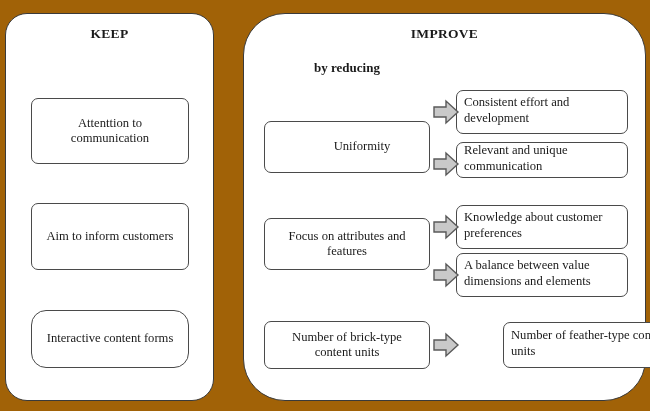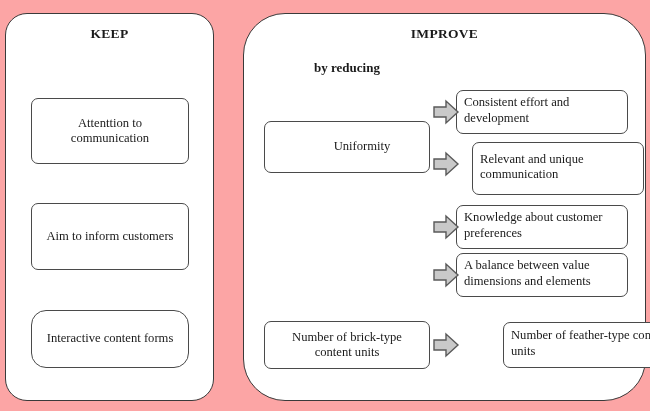--- a/index.html
+++ b/index.html
@@ -9,21 +9,21 @@
     background: #ffffff;
   }
   body {
     font-family: "Liberation Serif", "DejaVu Serif", serif;
     color: #1a1a1a;
   }
   #canvas {
     position: relative;
     width: 650px;
     height: 411px;
-    background: #fca5a5;
+    background: #a16207;
     overflow: hidden;
   }
 
   
   .panel {
     position: absolute;
     border: 1.4px solid #3a3a3a;
     background: #ffffff;
     box-sizing: border-box;
   }
@@ -93,21 +93,21 @@
   #keep-box-2 { left: 31px; top: 203px; width: 158px; height: 67px; }
   #keep-box-3 { left: 31px; top: 310px; width: 158px; height: 58px; border-radius: 15px; }
 
   
   #red-box-1 { left: 264px; top: 121px; width: 166px; height: 52px; padding-left: 38px; }
   #red-box-2 { left: 264px; top: 218px; width: 166px; height: 52px; }
   #red-box-3 { left: 264px; top: 321px; width: 166px; height: 48px; }
 
   
   #inc-box-1 { left: 456px; top: 90px;  width: 172px; height: 44px; }
-  #inc-box-2 { left: 472px; top: 142px; width: 172px; height: 53px; font-family: Liberation Serif, serif; }
+  #inc-box-2 { left: 456px; top: 142px; width: 172px; height: 36px; font-family: Liberation Serif, serif; }
   #inc-box-3 { left: 456px; top: 205px; width: 172px; height: 44px; }
   #inc-box-4 { left: 456px; top: 253px; width: 172px; height: 44px; }
   #inc-box-5 { left: 455px; top: 322px; width: 188px; height: 46px; margin-left: 48px; }
 
   
   .arrow {
     position: absolute;
     width: 26px;
     height: 26px;
     overflow: visible;
@@ -139,20 +139,23 @@
 
   <div class="panel" id="panel-improve"></div>
 
   <div class="panel-title" id="title-improve">IMPROVE</div>
 
   <div class="column-title" id="col-reducing">by reducing</div>
 
   <div class="box centered" id="red-box-1">
     <span class="box-text">Uniformity</span>
   </div>
+  <div class="box centered" id="red-box-2">
+    <span class="box-text">Focus on attributes and features</span>
+  </div>
   <div class="box centered" id="red-box-3">
     <span class="box-text">Number of brick-type content units</span>
   </div>
 
   <div class="box lefted" id="inc-box-1">
     <span class="box-text">Consistent effort and development</span>
   </div>
   <div class="box lefted" id="inc-box-2">
     <span class="box-text">Relevant and unique communication</span>
   </div>

